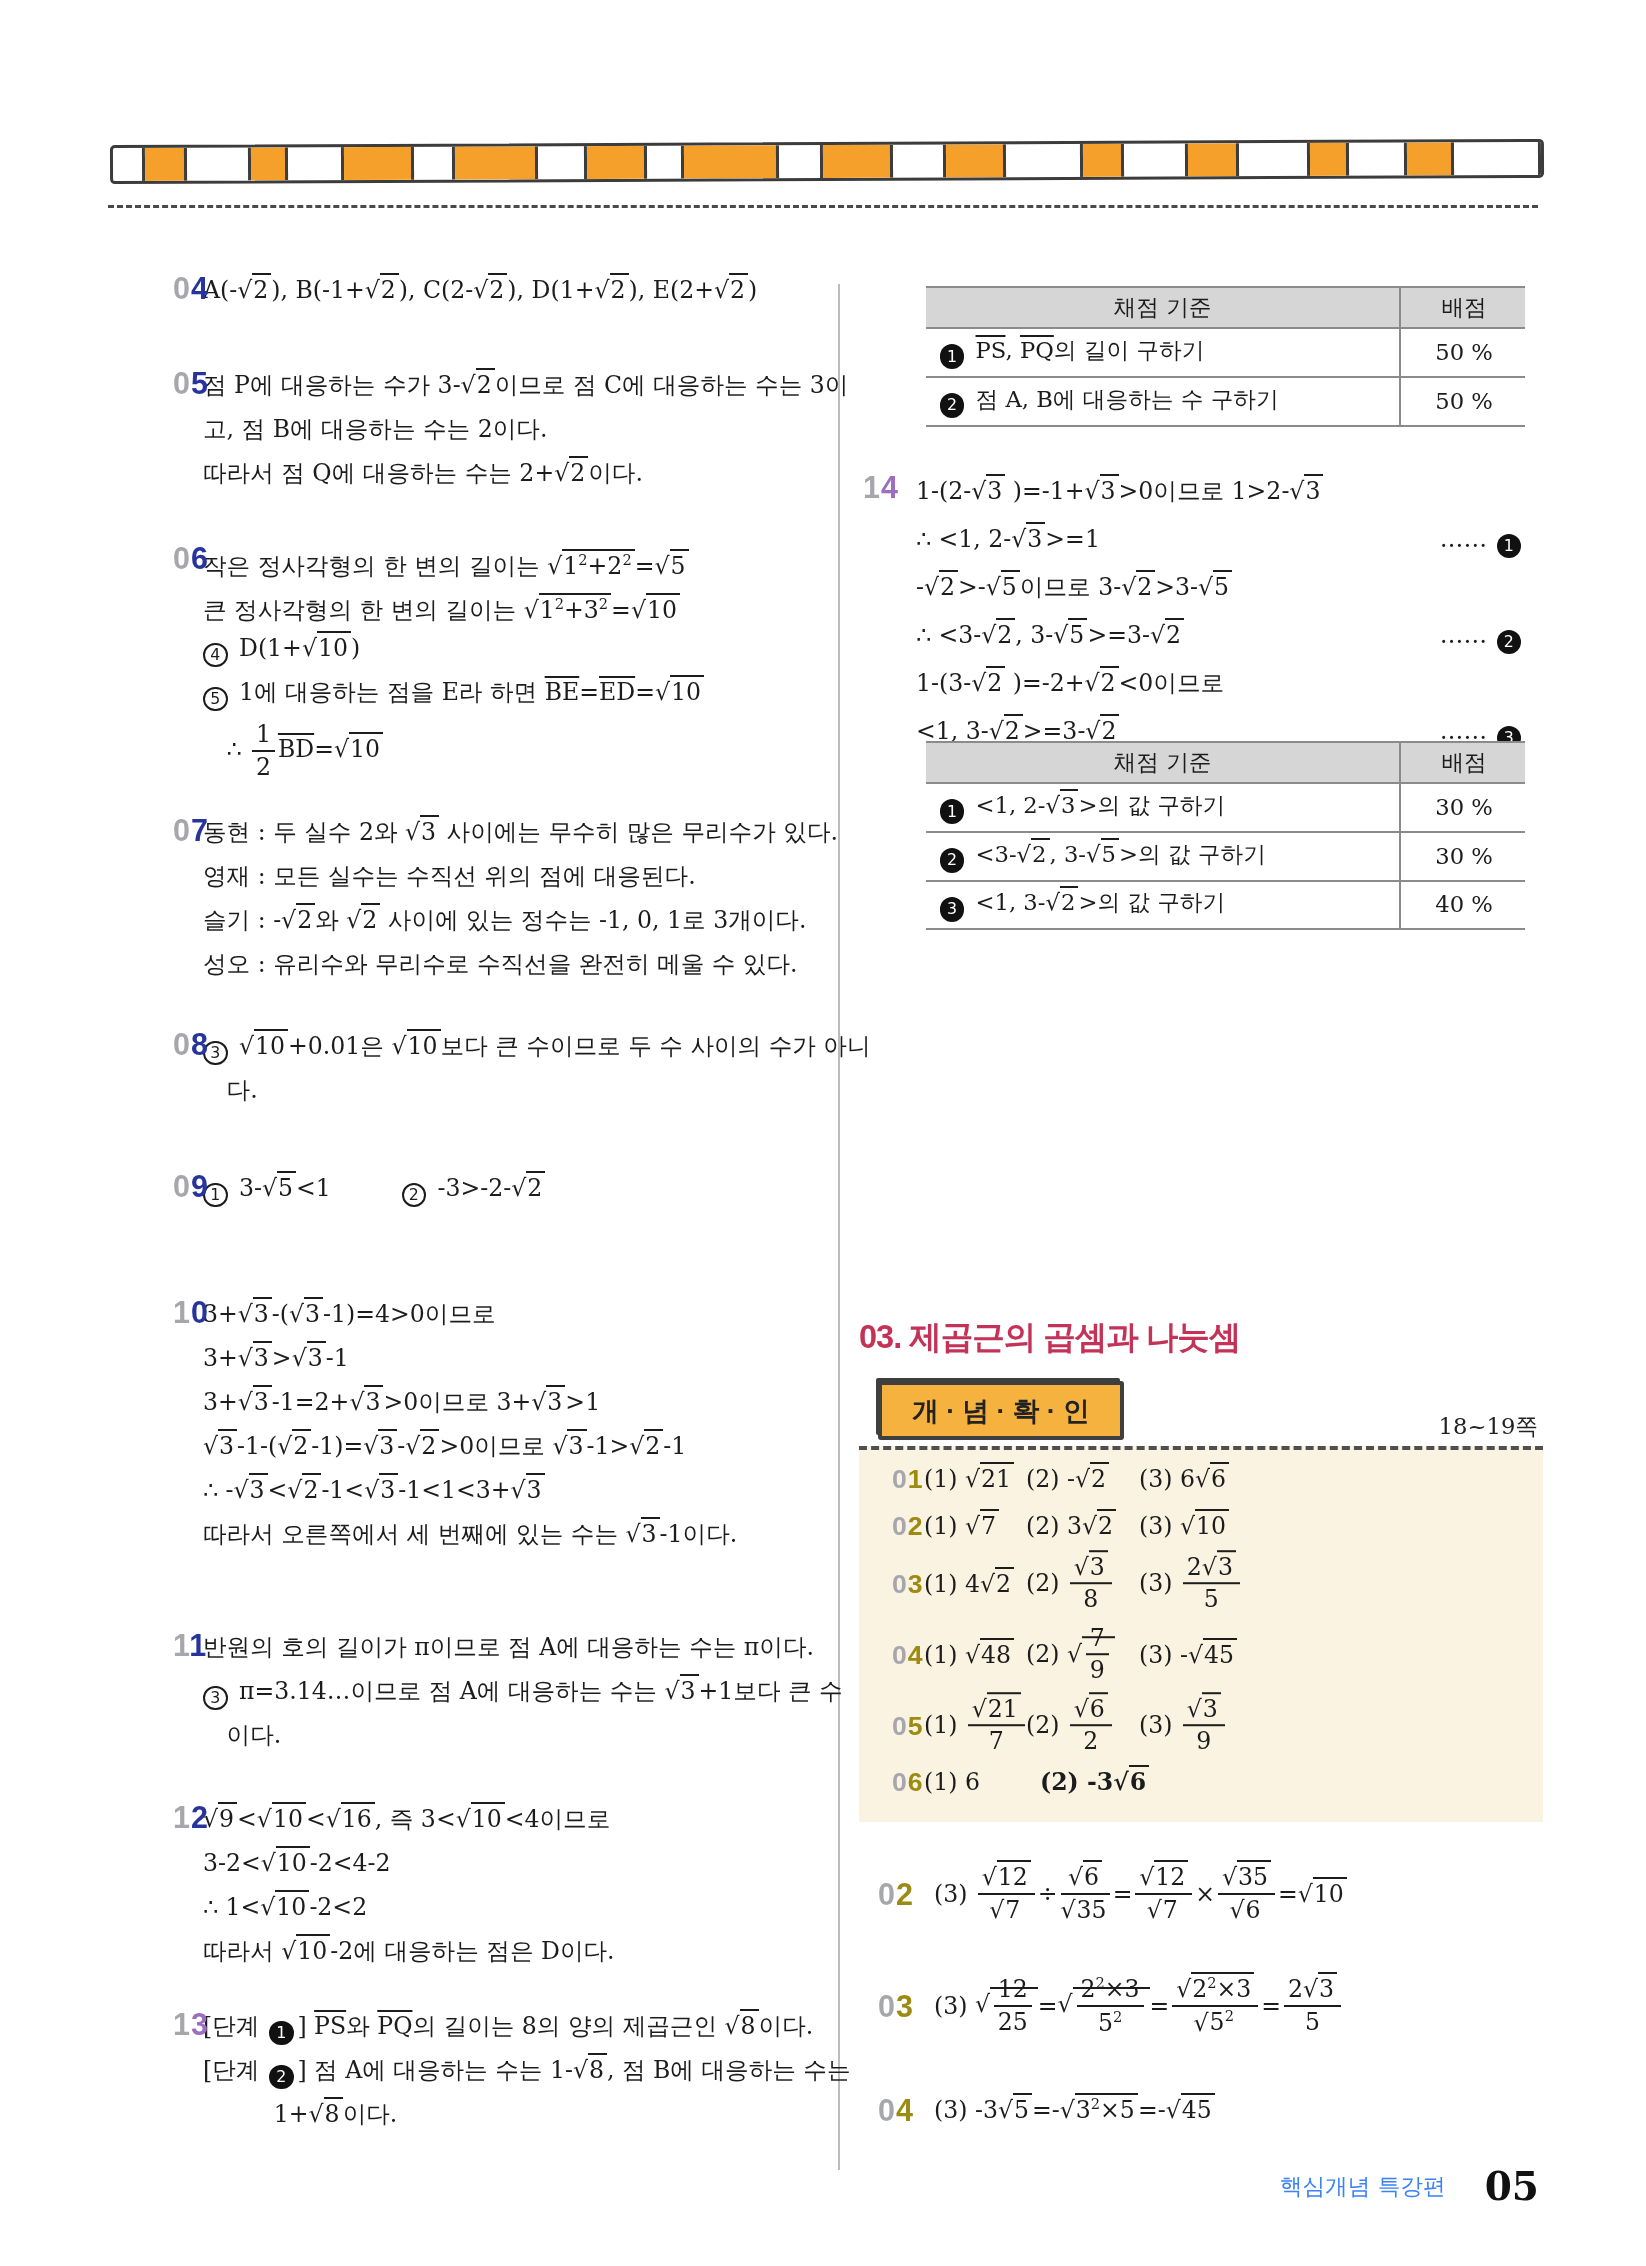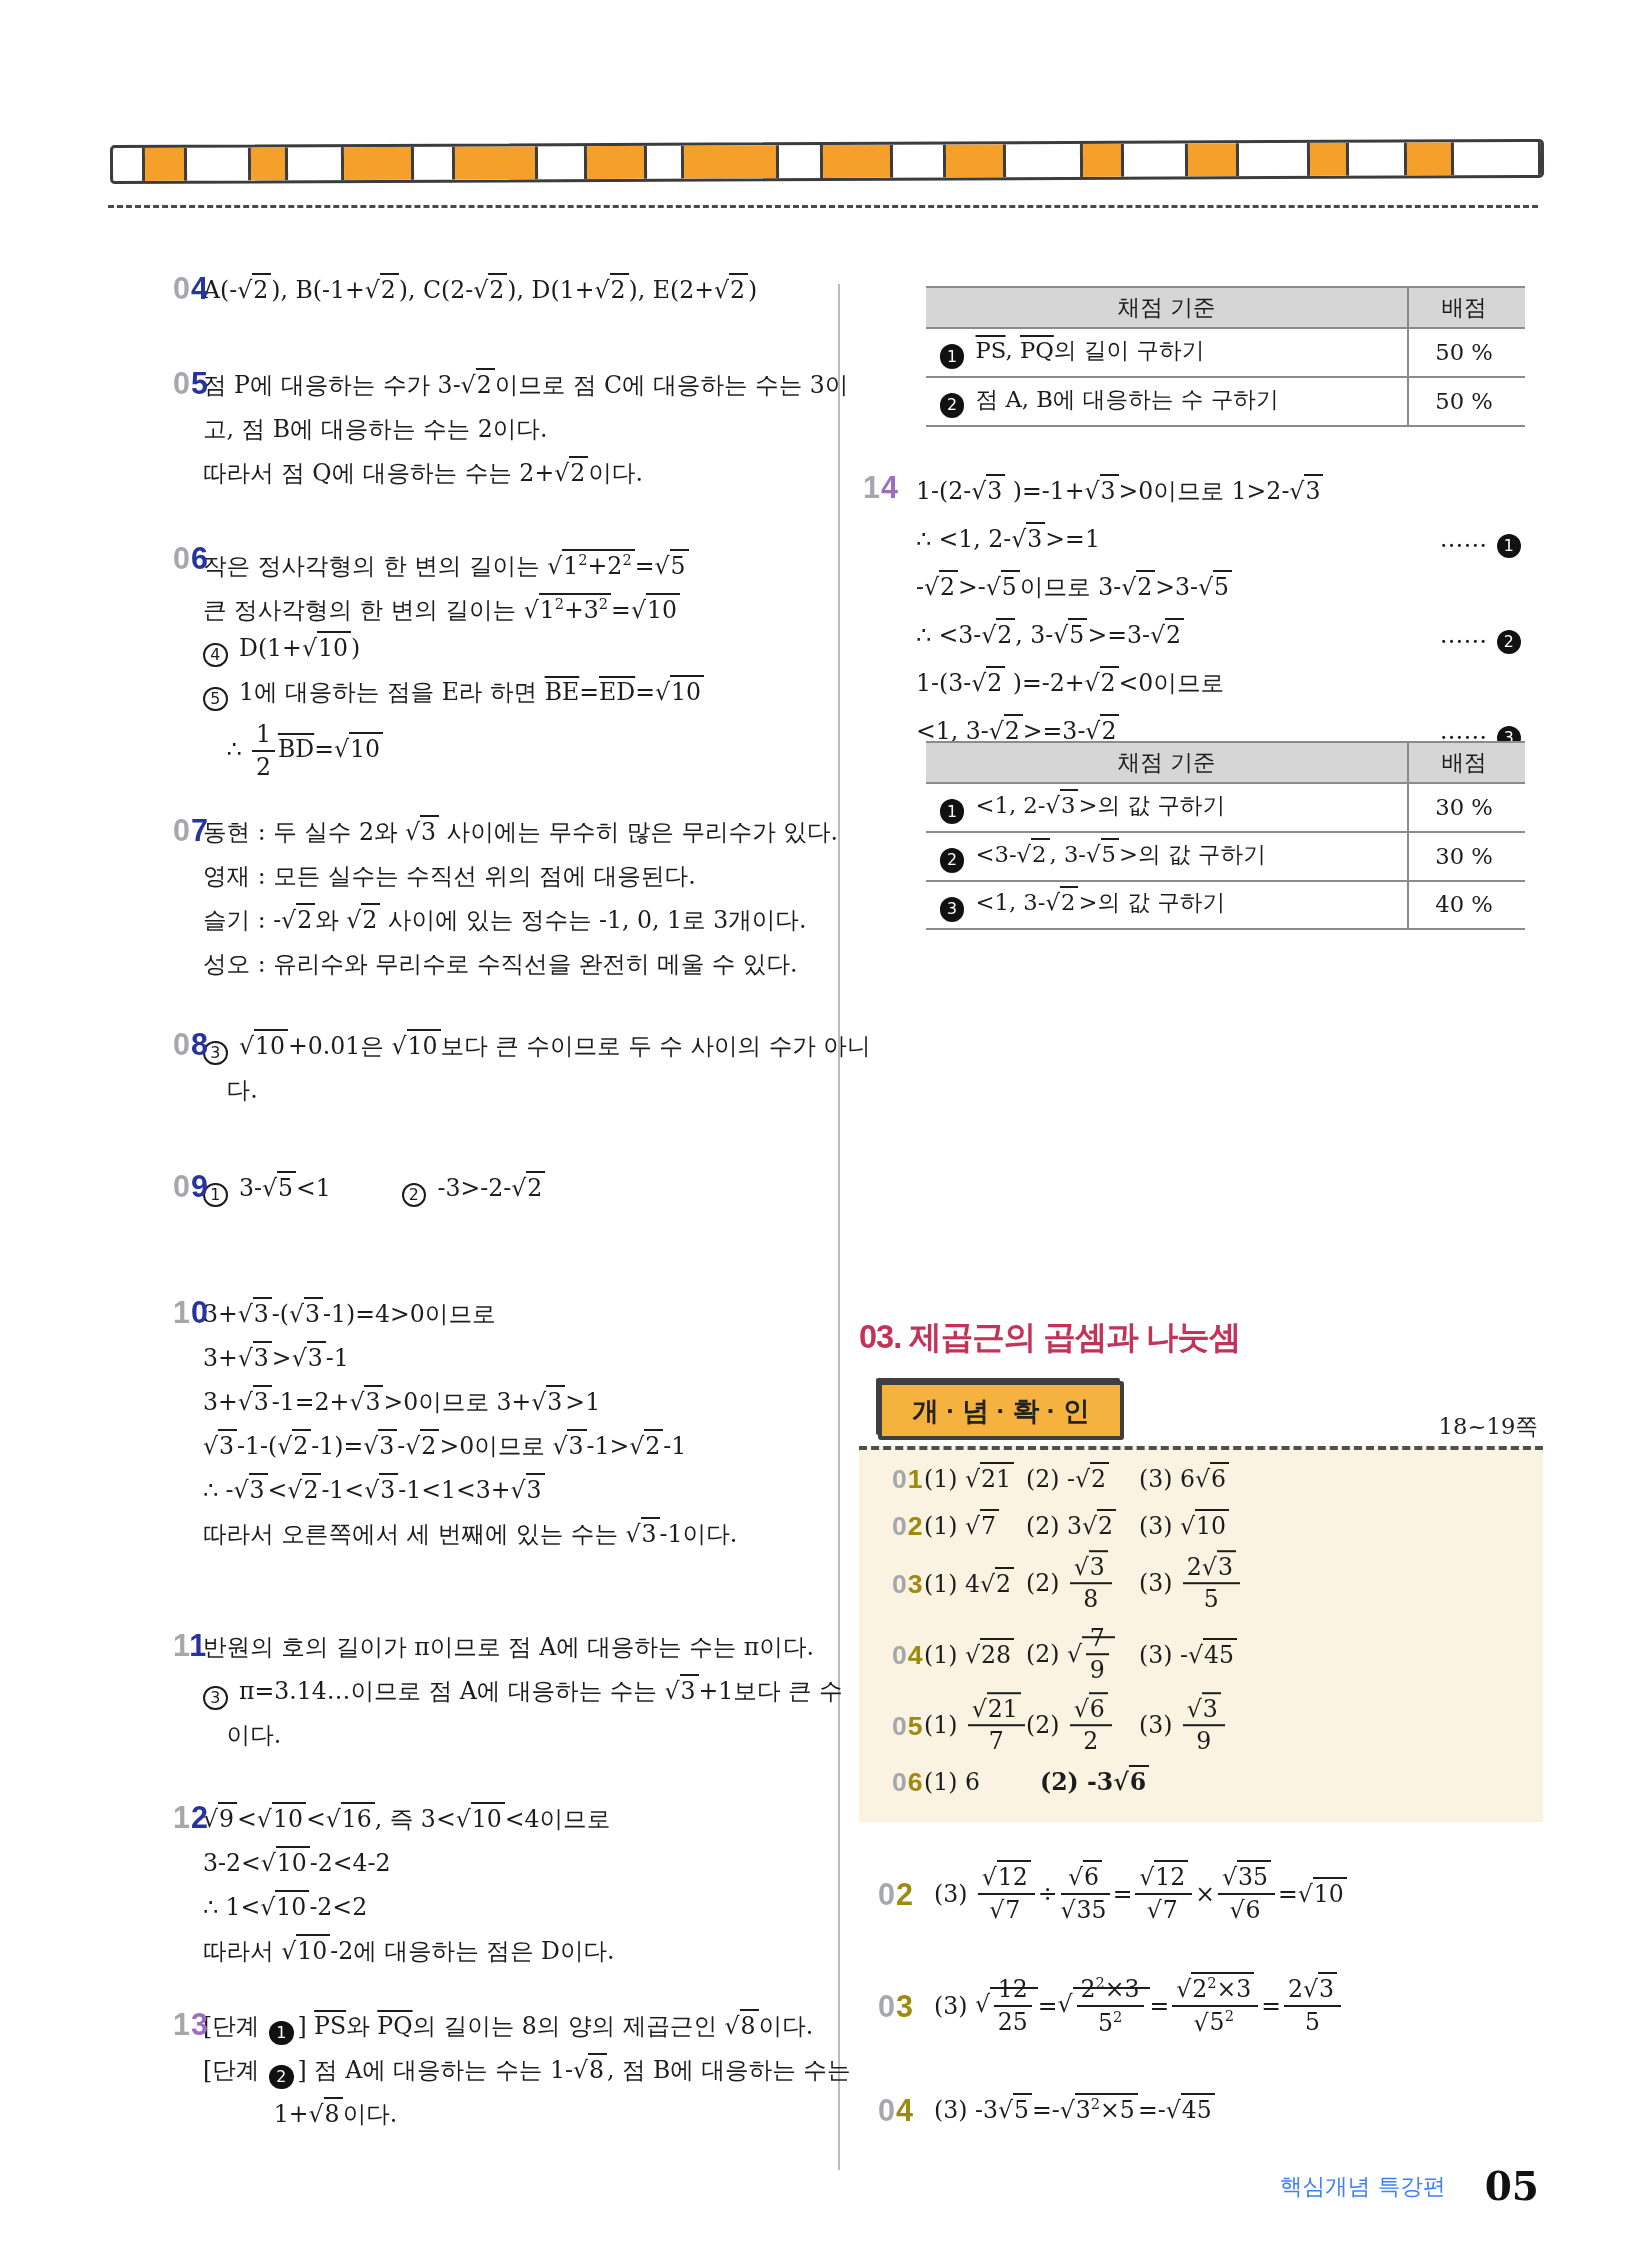--- a/index.html
+++ b/index.html
@@ -41,21 +41,21 @@
   .bc{display:inline-flex;width:24.6px;height:24.6px;background:#111;color:#fff;border-radius:50%;
       align-items:center;justify-content:center;font-size:15.8px;line-height:1;vertical-align:-3.9px;
       margin:0 3.9px 0 2px;font-family:"DejaVu Sans",sans-serif;box-sizing:border-box;}
 
   
   .gtable{position:absolute;left:926px;width:599px;border-spacing:0;border-top:2px solid #8b8b8b;
           font-size:22.7px;border-bottom:2px solid #8b8b8b;}
   .gtable th{background:#d6d6d6;font-weight:normal;padding:3.9px 5.9px;border-bottom:2px solid #8b8b8b;}
   .gtable td{padding:5.9px 5.9px 6.9px 11.8px;border-bottom:2px solid #8b8b8b;text-align:left;}
   .gtable tr:last-child td{border-bottom:none;}
-  .gtable .score{width:110px;text-align:center;border-left:2px solid #8b8b8b;padding-left:0;}
+  .gtable .score{width:110px;text-align:center;border-left:2px solid #8b8b8b;padding-left:8px;}
 
   .sec-title{position:absolute;left:859px;top:1316px;font-family:"Liberation Sans",sans-serif;
              font-weight:bold;font-size:32.5px;color:#c43257;letter-spacing:-1px;}
   .badge{position:absolute;left:878px;top:1381px;width:238px;height:51px;background:#f6b23e;
          border:4.9px solid #3f3f3f;border-radius:3px;display:flex;align-items:center;justify-content:center;
          font-family:"Liberation Sans",sans-serif;font-weight:bold;font-size:26.6px;color:#222;
          box-shadow:-3px -3.9px 0 -1px #3f3f3f;}
   .pages{position:absolute;left:1359px;top:1411px;width:179px;text-align:right;font-size:22.7px;color:#222;}
   .panel{position:absolute;left:859px;top:1446px;width:684px;height:376px;background:#faf3e2;
          border-top:4.9px dashed #4f4f4f;box-sizing:border-box;}
@@ -130,21 +130,21 @@
         <span class="cans" style="left: 280px;">(3) <span class="sq">√<span class="r">10</span></span></span>
       </div>
       <div class="crow" style="top: 92px; height: 83px;">
         <span class="cnum"><span class="d0">0</span><span class="d1" style="color: rgb(157, 138, 16);">3</span></span>
         <span class="cans" style="left: 65px;">(1) 4<span class="sq">√<span class="r">2</span></span></span>
         <span class="cans" style="left: 167px;">(2) <span class="frac"><span class="fn"><span class="sq">√<span class="r">3</span></span></span><span class="fd">8</span></span></span>
         <span class="cans" style="left: 280px;">(3) <span class="frac"><span class="fn">2<span class="sq">√<span class="r">3</span></span></span><span class="fd">5</span></span></span>
       </div>
       <div class="crow" style="top: 157px; height: 95px;">
         <span class="cnum"><span class="d0">0</span><span class="d1" style="color: rgb(157, 138, 16);">4</span></span>
-        <span class="cans" style="left: 65px;">(1) <span class="sq">√<span class="r">28</span></span></span>
+        <span class="cans" style="left: 65px;">(1) <span class="sq">√<span class="r">48</span></span></span>
         <span class="cans" style="left: 167px;">(2) <span class="sq">√<span class="r"><span class="frac">
                 <span class="fn">7</span>
                 <span class="fd">9</span>
               </span></span></span></span>
         <span class="cans" style="left: 280px;">(3) -<span class="sq">√<span class="r">45</span></span></span>
       </div>
       <div class="crow" style="top: 234px; height: 83px;">
         <span class="cnum"><span class="d0">0</span><span class="d1" style="color: rgb(157, 138, 16);">5</span></span>
         <span class="cans" style="left: 65px;">(1) <span class="frac"><span class="fn"><span class="sq">√<span class="r">21</span></span></span><span class="fd">7</span></span></span>
         <span class="cans" style="left: 167px;">(2) <span class="frac"><span class="fn"><span class="sq">√<span class="r">6</span></span></span><span class="fd">2</span></span></span>

